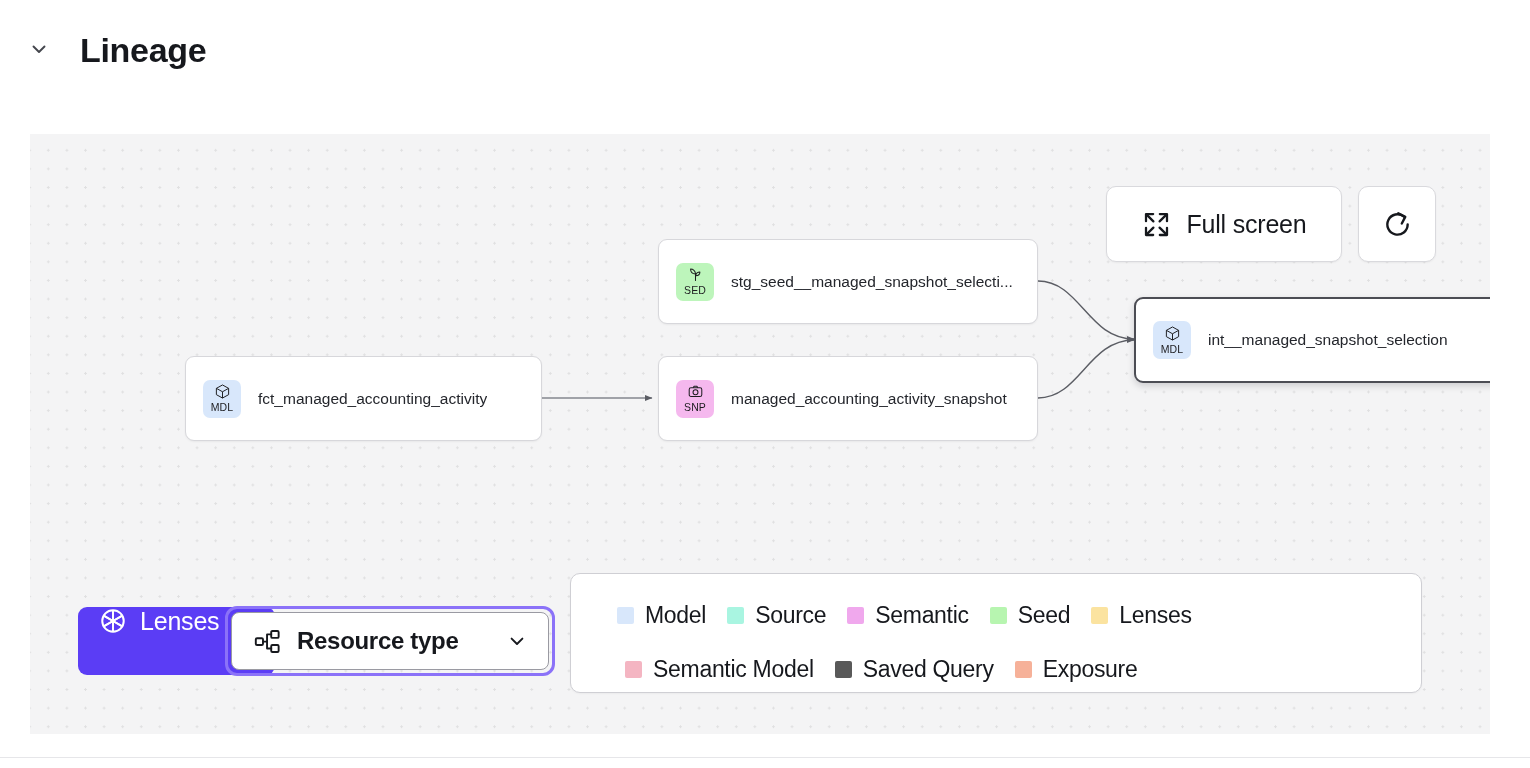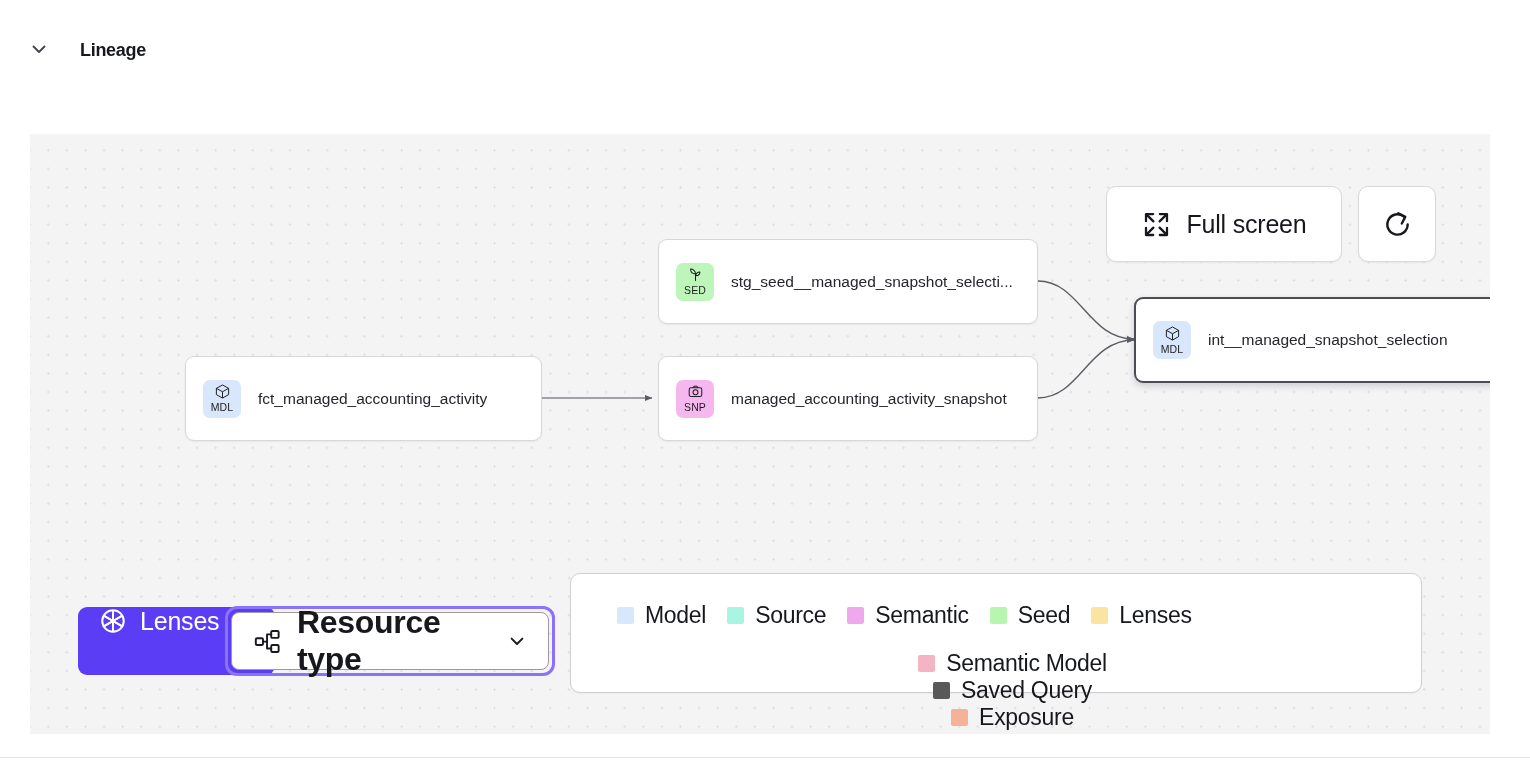--- a/index.html
+++ b/index.html
@@ -22,21 +22,21 @@
   }
   .chevron-btn {
     position: absolute; left: 24px; top: 34px;
     width: 30px; height: 30px;
     display: flex; align-items: center; justify-content: center;
     cursor: pointer; background: transparent; border: none;
   }
   .chevron-btn svg { display: block; }
   .section-title {
     position: absolute; left: 80px; top: 33px;
-    font-size: 18px; font-weight: 700; color: #16181d;
+    font-size: 34px; font-weight: 700; color: #16181d;
     letter-spacing: -0.3px; line-height: 34px;
     white-space: nowrap;
   }
 
   
   .canvas {
     position: absolute;
     left: 30px; top: 134px;
     width: 1460px; height: 600px;
     background-color: #f4f4f5;
@@ -118,35 +118,35 @@
   }
   .resource-dd {
     width: 100%; height: 100%;
     background: #ffffff;
     border: 1.5px solid #9a9aa2;
     border-radius: 8px;
     display: flex; align-items: center;
     padding-left: 22px; padding-right: 20px;
     cursor: pointer;
   }
-  .rd-label { font-size: 32px; font-weight: 700; color: #16181d; margin-left: 16px; letter-spacing: -0.3px; }
+  .rd-label { font-size: 24px; font-weight: 700; color: #16181d; margin-left: 16px; letter-spacing: -0.3px; }
   .rd-caret { margin-left: auto; display: flex; align-items: center; }
 
   
   .legend {
     position: absolute; left: 540px; top: 439px;
     width: 852px; height: 120px;
     background: #ffffff;
     border: 1px solid #cfcfd4;
     border-radius: 10px;
     padding: 22px 0 0 6px;
     box-shadow: 0 1px 2px rgba(16,18,27,0.04);
   }
   .legend-row { display: flex; align-items: center; height: 38px; padding-left: 40px; }
-  .legend-row.row2 { padding-left: 48px; margin-top: 16px; flex-direction: column; }
+  .legend-row.row2 { padding-left: 48px; margin-top: 16px; }
   .legend-item { display: flex; align-items: center; margin-right: 21px; }
   .legend-swatch { width: 17px; height: 17px; border-radius: 2px; flex: 0 0 auto; }
   .legend-text { font-size: 23px; color: #16181d; margin-left: 11px; letter-spacing: -0.3px; white-space: nowrap; }
 
   
   .bottom-divider {
     position: absolute; left: 0; top: 757px;
     width: 1530px; height: 1px; background: #e6e6e9;
   }
 </style>

